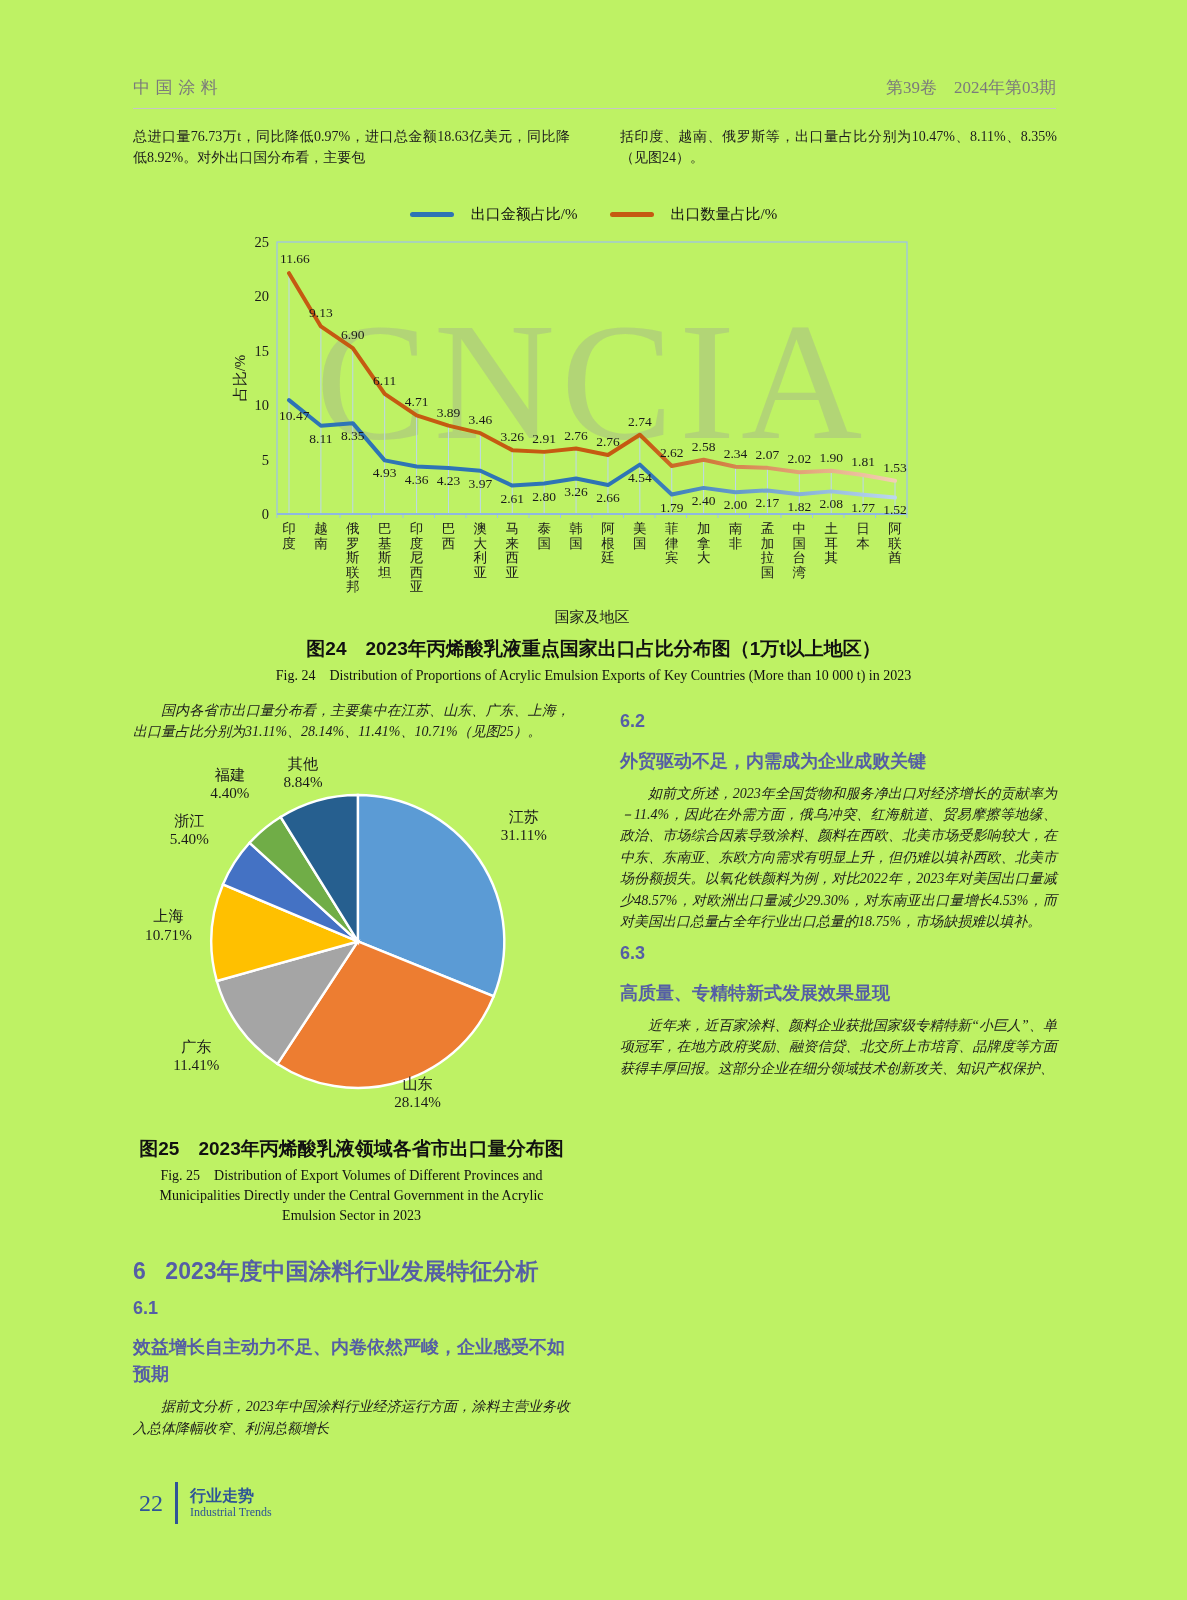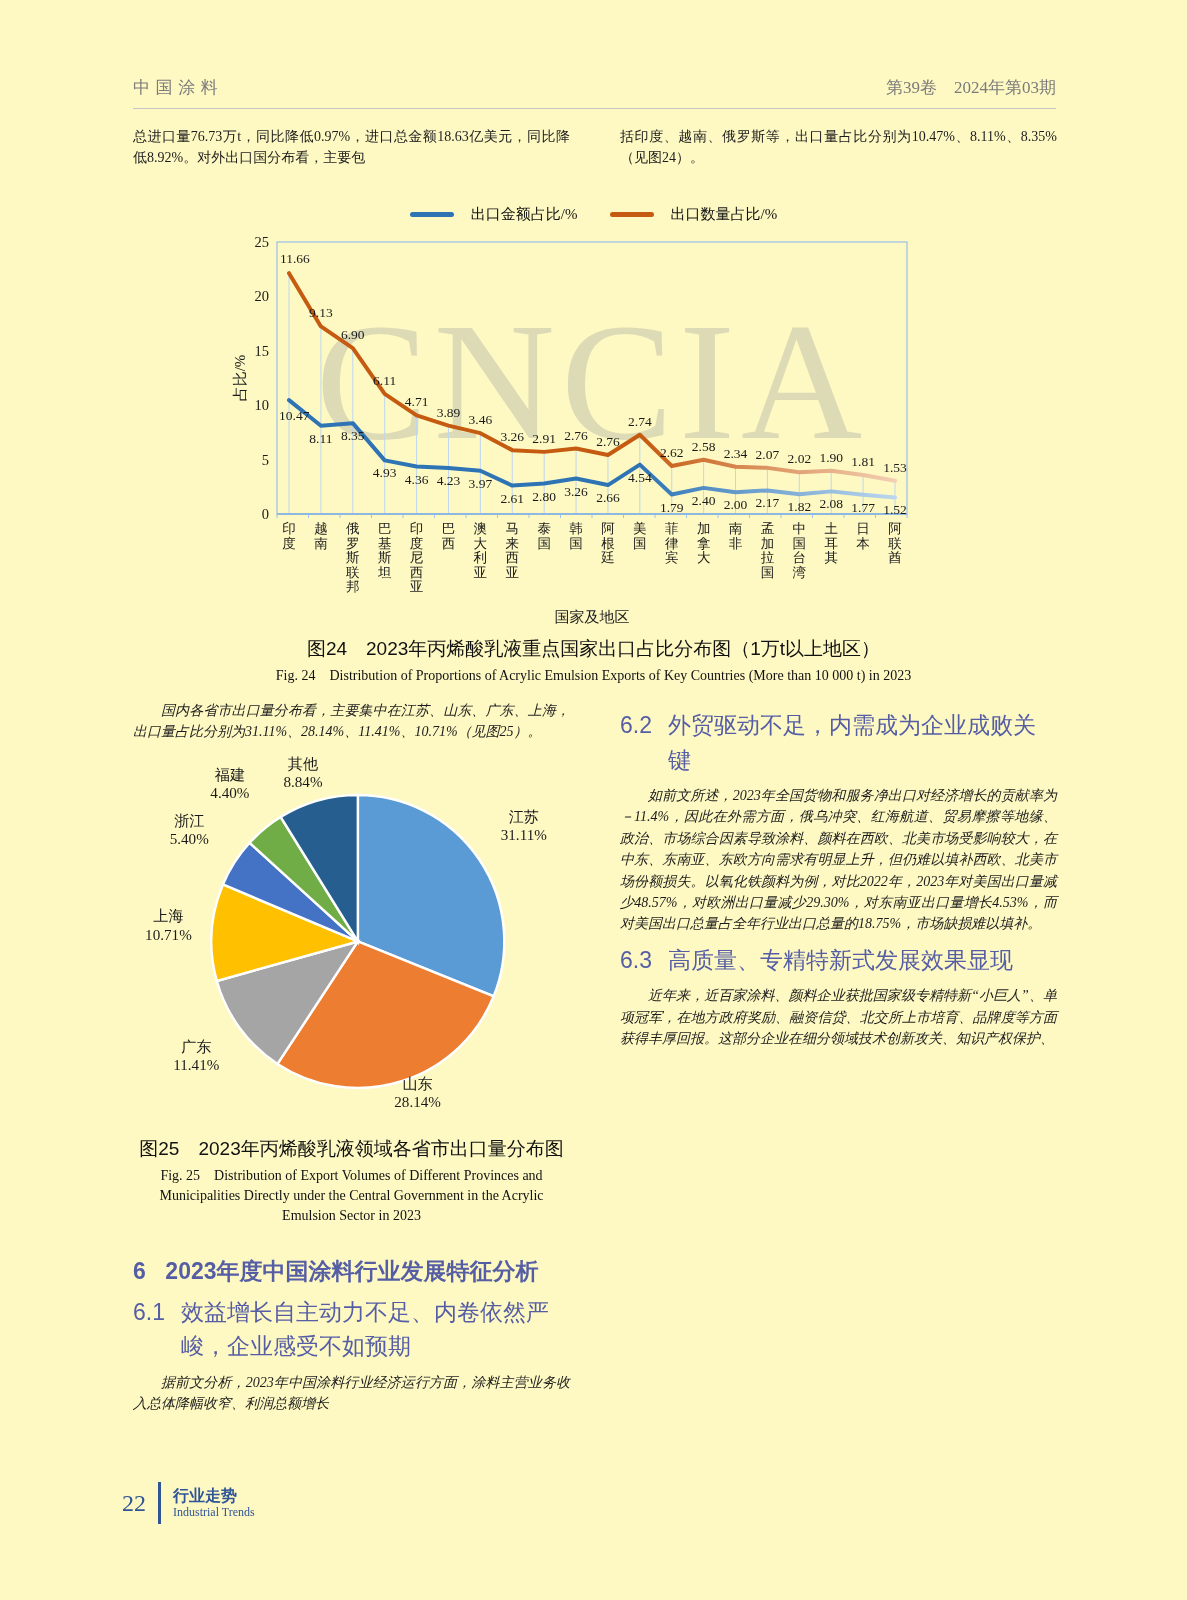--- a/index.html
+++ b/index.html
@@ -1,48 +1,48 @@
 <!DOCTYPE html>
 <html><head>
 <meta charset="utf-8">
 <style>
   html,body{margin:0;padding:0;background:#ffffff;}
-  .page{position:relative;width:1187px;height:1600px;background:#fef9c3;overflow:hidden;
+  .page{position:relative;width:1187px;height:1600px;background:#bef264;overflow:hidden;
         font-family:"Liberation Serif","DejaVu Serif",serif;color:#1c1c1c;}
   
   .hdr{position:absolute;left:133px;right:131px;top:76px;display:flex;justify-content:space-between;
        align-items:flex-end;padding-bottom:9px;border-bottom:1.5px solid #c6c6c6;
        color:#7b7b7b;font-size:17px;}
   .hdr .jt{letter-spacing:.33em;}
   
   .para{font-size:14px;line-height:1.53;text-align:justify;margin:0;}
   .ind{text-indent:2em;font-style:italic;}
   .intro-l{position:absolute;left:133px;top:126px;width:437px;}
   .intro-r{position:absolute;left:620px;top:126px;width:437px;}
   .left-col{position:absolute;left:133px;top:700px;width:437px;}
   .right-col{position:absolute;left:620px;top:700px;width:437px;}
   h2.sec{display:flex;gap:.85em;margin:30px 0 8px;font-family:"Liberation Sans","DejaVu Sans",sans-serif;
          font-weight:bold;font-size:23px;color:#555EA5;line-height:1.3;}
   h3.sec{display:flex;gap:.7em;margin:8px 0 8px;font-family:"Liberation Sans","DejaVu Sans",sans-serif;
-         font-weight:normal;font-size:23px;color:#555EA5;line-height:1.5;}
+         font-weight:bold;font-size:18px;color:#555EA5;line-height:1.5;flex-direction:column;}
   h2.sec .t,h3.sec .t{flex:1;}
   
   .fig24{position:absolute;left:133px;top:205px;width:921px;}
   .legend{display:flex;justify-content:center;gap:32px;font-size:15px;color:#111;}
   .legend-item{display:flex;align-items:center;gap:17px;}
   .swatch{width:44px;height:4.5px;border-radius:2.5px;display:inline-block;background:#888;}
   #line-chart{display:block;margin:4px 0 0 98px;width:700px;height:398px;}
   #pie-chart{display:block;margin:8px auto 0;width:430px;height:373px;}
   svg text{font-family:"Liberation Serif","DejaVu Serif",serif;}
   .cap-cn{margin-top:10px;text-align:center;font-family:"Liberation Sans","DejaVu Sans",sans-serif;
-          font-weight:normal;font-size:19px;color:#111;}
+          font-weight:bold;font-size:19px;color:#111;}
   .cap-en{margin-top:4px;text-align:center;font-weight:normal;font-size:14px;color:#111;line-height:1.45;}
   .fig25{margin:10px 0 0 0;}
   
-  .ftr{position:absolute;left:122px;top:1482px;display:flex;align-items:center;gap:12px;color:#2F5597;}
+  .ftr{position:absolute;left:139px;top:1482px;display:flex;align-items:center;gap:12px;color:#2F5597;}
   .ftr .pg{font-size:24px;}
   .ftr .bar{width:3px;height:42px;background:#2F5597;}
   .ftr .cn{font-family:"Liberation Sans","DejaVu Sans",sans-serif;font-weight:bold;font-size:16px;line-height:1.2;}
   .ftr .en{font-size:12px;line-height:1.2;}
 </style>
 </head>
 <body>
 
 <div class="page">
 

